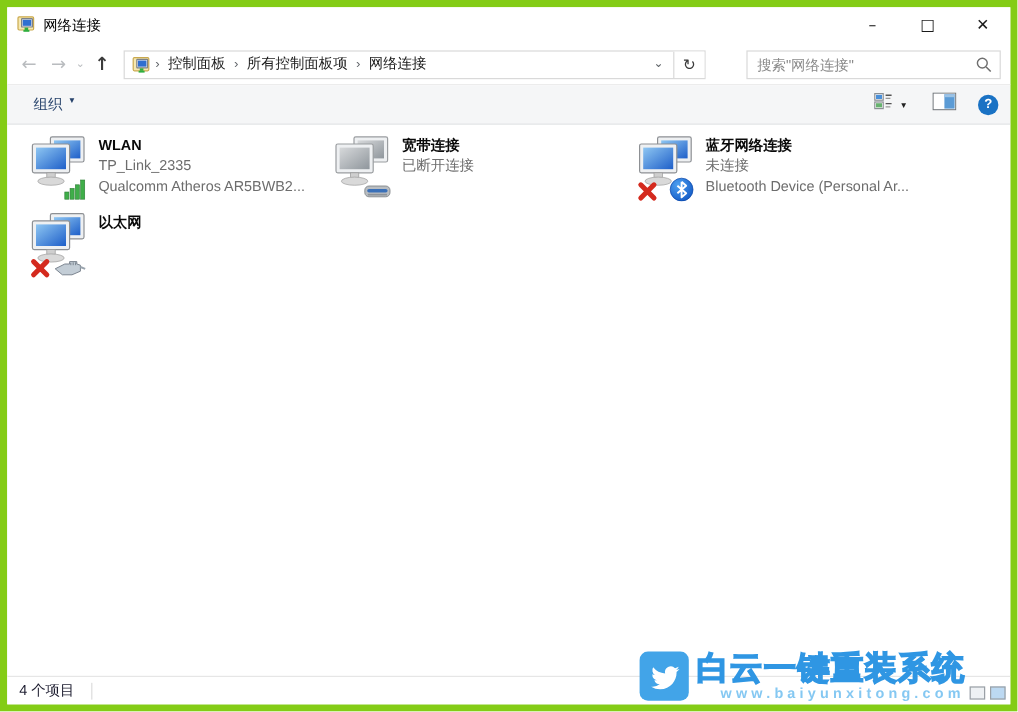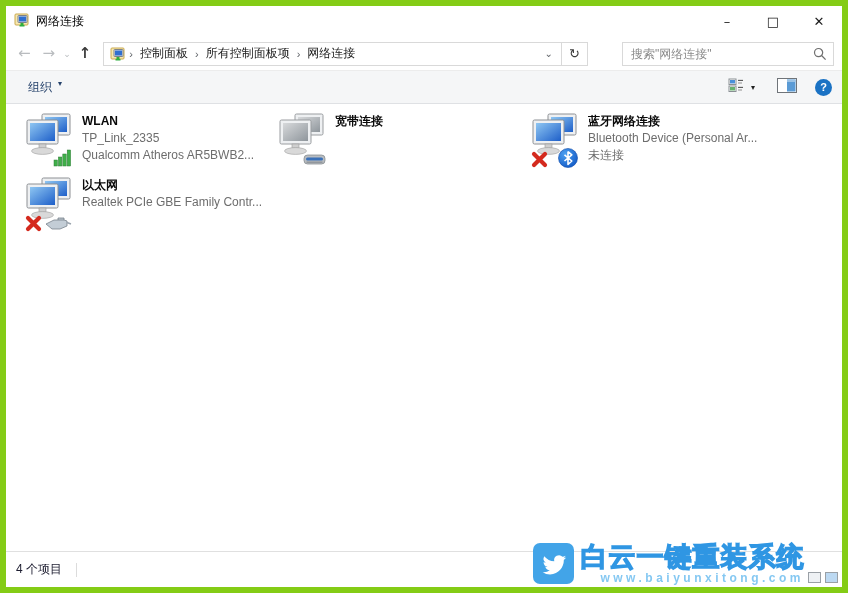--- a/index.html
+++ b/index.html
@@ -36,21 +36,21 @@
   .caret-dark{ font-size:8px; color:#222; }
   .help-btn{ width:17px; height:17px; border-radius:50%; background:#1a72c4; color:#fff; font-size:11px; font-weight:bold; display:flex; align-items:center; justify-content:center; }
   
   .content{ flex:1 1 auto; background:#fff; position:relative; padding:6px 0 0 16px; display:flex; flex-wrap:wrap; align-content:flex-start; }
   .tile{ width:253px; height:62px; display:flex; align-items:flex-start; gap:8px; margin-bottom:2px; padding:2px; }
   .tile-icon{ position:relative; width:50px; height:56px; flex:0 0 auto; }
   .tile-text{ display:flex; flex-direction:column; overflow:hidden; padding-top:1px; }
   .t-name{ font-size:12px; font-weight:bold; color:#0a0a0a; line-height:17px; white-space:nowrap; }
   .t-sub{ font-size:12px; color:#6d6d6d; line-height:17px; white-space:nowrap; }
   
-  .statusbar{ height:36px; border-top:1px solid #e0e0e0; display:flex; align-items:center; padding-left:10px; background:#fff; flex:0 0 auto; }
+  .statusbar{ height:24px; border-top:1px solid #e0e0e0; display:flex; align-items:center; padding-left:10px; background:#fff; flex:0 0 auto; }
   .status-text{ font-size:12px; color:#1d1d30; }
   .status-div{ width:1px; height:14px; background:#dcdcdc; margin-left:14px; }
   
   .watermark{ position:absolute; right:4px; bottom:3px; display:flex; align-items:center; gap:6px; pointer-events:none; }
   .wm-badge{ width:41px; height:41px; border-radius:7px; background:#42a4e8; display:flex; align-items:center; justify-content:center; }
   .wm-texts{ display:flex; flex-direction:column; line-height:1; }
   .wm-title{ font-size:27px; font-weight:bold; color:#8ed0fa; -webkit-text-stroke:1.3px #2f96e3; letter-spacing:1px; white-space:nowrap; }
   .wm-url-row{ display:flex; align-items:center; gap:4px; margin-top:1px;margin-left:20px; }
   .wm-url{ font-size:12px; font-weight:bold; color:#85c8f2; letter-spacing:3.5px; white-space:nowrap; }
   .wm-mini{ width:13px; height:11px; border:1px solid #9aa0a6; background:#eef1f4; display:inline-block; }
@@ -213,20 +213,21 @@
           <ellipse cx="18.5" cy="39" rx="11" ry="3.4" fill="#d9d9d9" stroke="#a0a0a0" stroke-width="0.6"></ellipse>
           <g>
             <rect x="27" y="43" width="21" height="9" rx="3.5" fill="#b9bdc1" stroke="#7d8286" stroke-width="0.7"></rect>
             <rect x="29" y="45.5" width="17" height="3" rx="1.5" fill="#3a70b8"></rect>
             <rect x="29.5" y="49.5" width="16" height="1.4" fill="#8e9399"></rect>
           </g>
         </svg>
       </div>
       <div class="tile-text">
         <span class="t-name">宽带连接</span>
+        <span class="t-sub">已断开连接</span>
       </div>
     </div>
 
     <div class="tile">
       <div class="tile-icon">
         <svg width="50" height="56" viewBox="0 0 50 56">
           <defs>
               <linearGradient id="gb3" x1="0" y1="0" x2="1" y2="1">
                 <stop offset="0" stop-color="#8ec6f2"></stop>
                 <stop offset="1" stop-color="#1e5fc9"></stop>
@@ -246,22 +247,22 @@
             <path d="M4 42 L15 53 M15 42 L4 53" stroke="#d42a1e" stroke-width="4.2" stroke-linecap="round"></path>
           </g>
           <g>
             <circle cx="38" cy="46" r="9.5" fill="url(#gbt)" stroke="#0a46a8" stroke-width="0.6"></circle>
             <path d="M38 39.5 L38 52.5 L41.8 49 L34.5 42.8 M34.5 49 L41.8 42.8 L38 39.5" fill="none" stroke="#fff" stroke-width="1.6" stroke-linejoin="round"></path>
           </g>
         </svg>
       </div>
       <div class="tile-text">
         <span class="t-name">蓝牙网络连接</span>
+        <span class="t-sub">未连接</span>
         <span class="t-sub">Bluetooth Device (Personal Ar...</span>
-        <span class="t-sub">未连接</span>
       </div>
     </div>
 
     <div class="tile">
       <div class="tile-icon">
         <svg width="50" height="56" viewBox="0 0 50 56">
           <defs>
               <linearGradient id="gb4" x1="0" y1="0" x2="1" y2="1">
                 <stop offset="0" stop-color="#8ec6f2"></stop>
                 <stop offset="1" stop-color="#1e5fc9"></stop>
@@ -278,21 +279,20 @@
           </g>
           <g>
             <path d="M22 48 L30 44 L34 44 L34 42 L40 42 L40 44 L43 45 L43 50 L36 53 L28 53 Z" fill="#c3cdd6" stroke="#77818c" stroke-width="0.8"></path>
             <path d="M35 43 L35 45 M37 42.6 L37 45 M39 42.6 L39 45" stroke="#77818c" stroke-width="0.8"></path>
             <path d="M43 46.5 L47 48" stroke="#9aa4ae" stroke-width="1.6"></path>
           </g>
         </svg>
       </div>
       <div class="tile-text">
         <span class="t-name">以太网</span>
-        <span class="t-sub">Realtek PCIe GBE Family Contr...</span>
       </div>
     </div>
 
   </div>
 
   <div class="statusbar">
     <span class="status-text">4 个项目</span>
     <span class="status-div"></span>
   </div>
 

